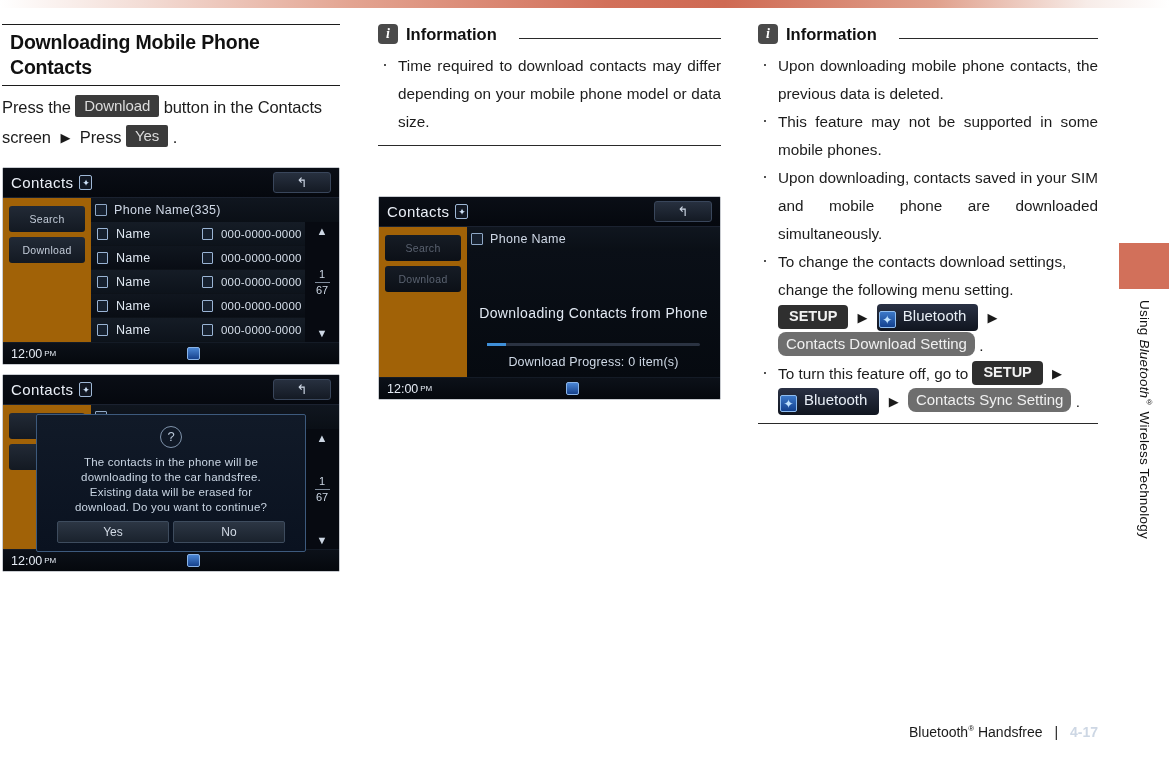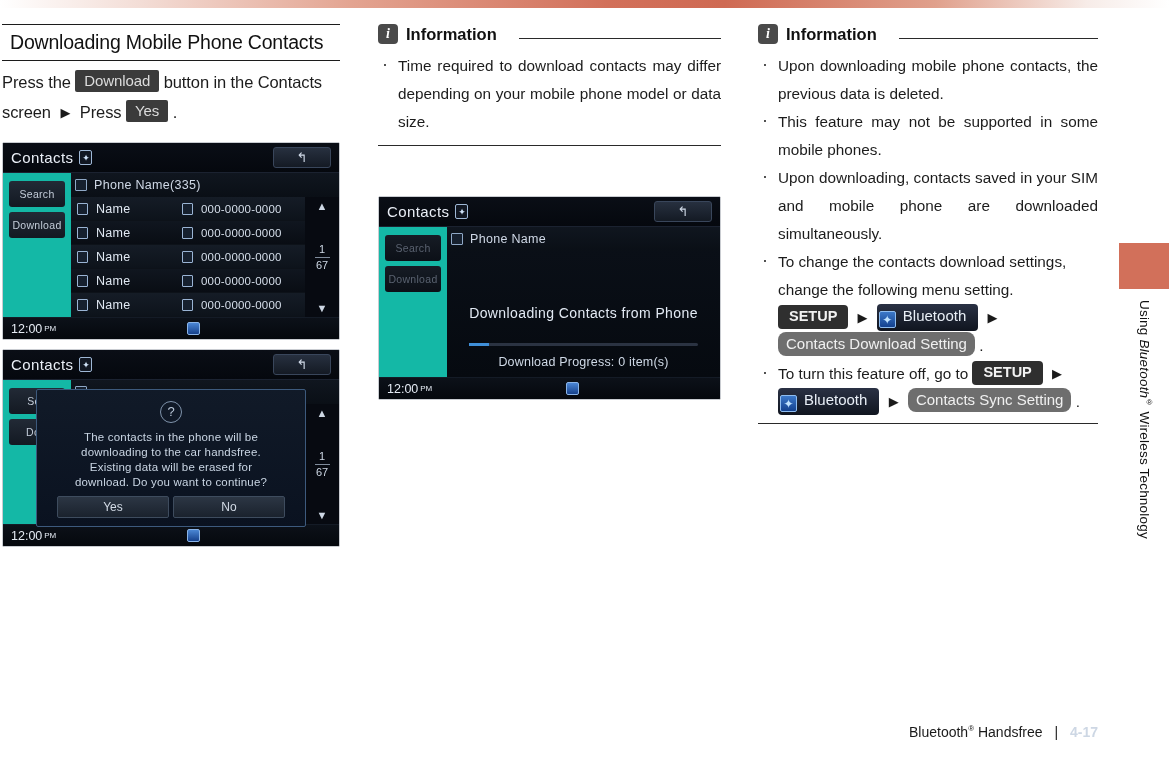--- a/index.html
+++ b/index.html
@@ -38,21 +38,21 @@
 
   
   .col{ position:absolute; top:24px; }
   .col-left  { left:2px;   width:338px; }
   .col-mid   { left:378px; width:343px; }
   .col-right { left:758px; width:340px; }
 
   
   .rule{ border:0; border-top:1px solid #1c1c1c; margin:0; }
   .title{
-    font-size:19.5px; font-weight:normal; line-height:25px;
+    font-size:19.5px; font-weight:bold; line-height:25px;
     padding:5px 0 5px 8px; color:#111; letter-spacing:-.2px;
   }
   .body-text{
     font-size:16.5px; line-height:30px; color:#1c1c1c;
     padding-top:6px; letter-spacing:-.1px;
   }
 
   
   .key{
     display:inline-block; background:#3b3b3b; color:#dcdcdc;
@@ -121,21 +121,21 @@
     color:#cfe2f7; font-size:9px; line-height:14px; text-align:center;
     background:#111722;
   }
   .back-btn{
     margin-left:auto; width:58px; height:21px; border-radius:3px;
     background:linear-gradient(#27303f,#141a24);
     border:1px solid #39465b; color:#cfd8e6;
     font-size:13px; line-height:19px; text-align:center;
   }
   .shot-body{ position:relative; display:flex; }
-  .side-rail{ width:68px; background:#14b8a6; padding-top:8px; flex:none; }
+  .side-rail{ width:88px; background:#a16207; padding-top:8px; flex:none; }
   .rail-btn{
     margin:0 6px 5px; height:26px; border-radius:3px;
     background:linear-gradient(#222a36,#131922);
     color:#c3ccd9; font-size:10.5px; line-height:26px; text-align:center;
     letter-spacing:.3px;
   }
   .rail-btn.dim{ color:#5a6270; background:linear-gradient(#161c25,#0c1017); }
   .list-area{ flex:1; }
   .list-head{
     height:24px; background:linear-gradient(#10161f,#0a0f16);

